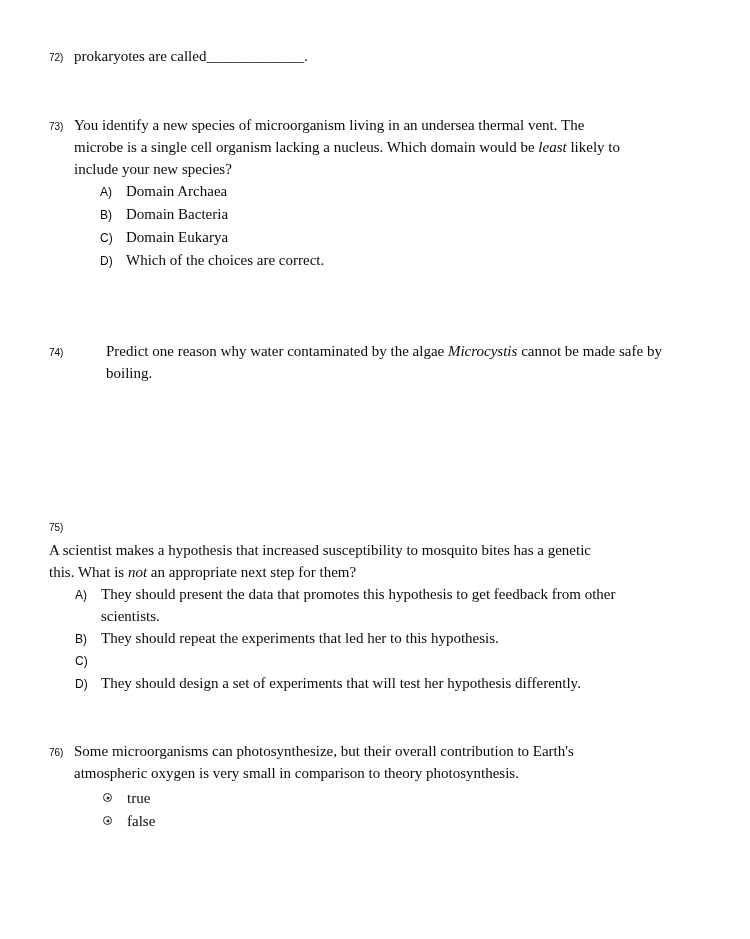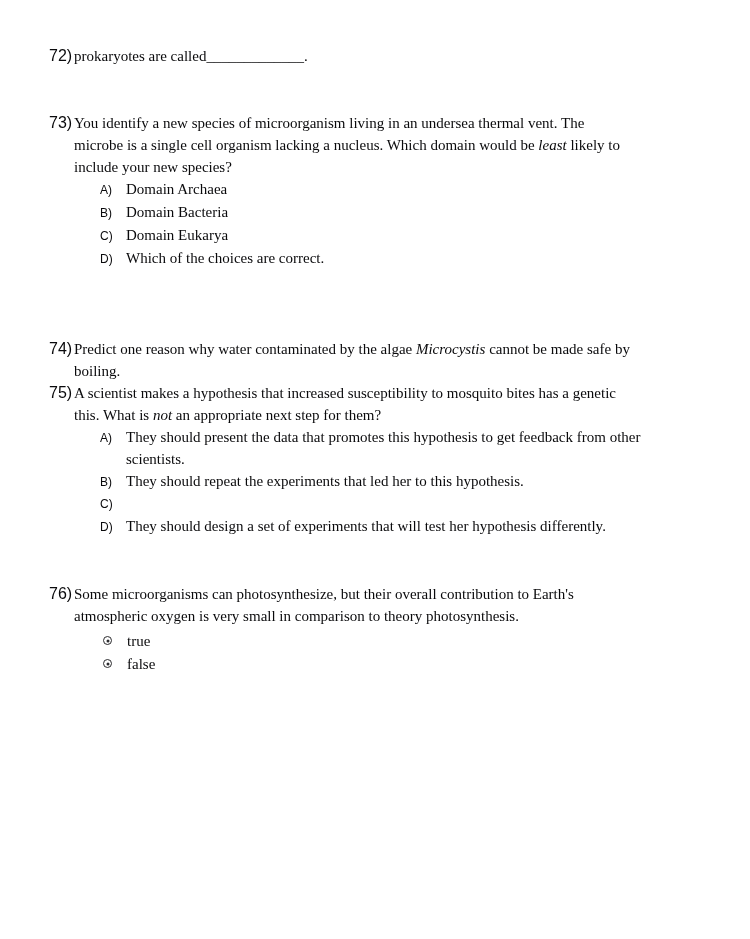--- a/index.html
+++ b/index.html
@@ -18,21 +18,21 @@
     padding: 45px 36px 0 49px;
   }
   .question {
     display: flex;
     align-items: baseline;
   }
   .qnum {
     flex: none;
     width: 25px;
     font-family: "Liberation Sans", "DejaVu Sans", sans-serif;
-    font-size: 16px;
+    font-size: 10px;
     line-height: 22px;
   }
   .qbody {
     width: 638px;
     line-height: 22px;
   }
   .qline { line-height: 22px; }
   .options { margin-left: 26px; }
   .option {
     display: flex;
@@ -112,28 +112,28 @@
           </div>
           <div class="option">
             <div class="opt-letter">D)</div>
             <div class="opt-text">
               <div class="qline">Which of the choices are correct.</div>
             </div>
           </div>
         </div>
       </div>
     </div>
-    <div class="question" style="">
+    <div class="question" style="margin-bottom: 133px; gap: 32px;">
       <div class="qnum">74)</div>
       <div class="qbody">
         <div class="qline"><span>Predict one reason why water contaminated by the algae </span><i>Microcystis</i><span> cannot be made safe by</span></div>
         <div class="qline"><span>boiling.</span></div>
       </div>
     </div>
-    <div class="question" style="margin-bottom: 45px;">
+    <div class="question" style="margin-bottom: 45px; flex-direction: column;">
       <div class="qnum">75)</div>
       <div class="qbody">
         <div class="qline"><span>A scientist makes a hypothesis that increased susceptibility to mosquito bites has a genetic</span></div>
         <div class="qline"><span>this. What is </span><i>not</i><span> an appropriate next step for them?</span></div>
         <div class="options">
           <div class="option">
             <div class="opt-letter">A)</div>
             <div class="opt-text">
               <div class="qline">They should present the data that promotes this hypothesis to get feedback from other</div>
               <div class="qline">scientists.</div>

